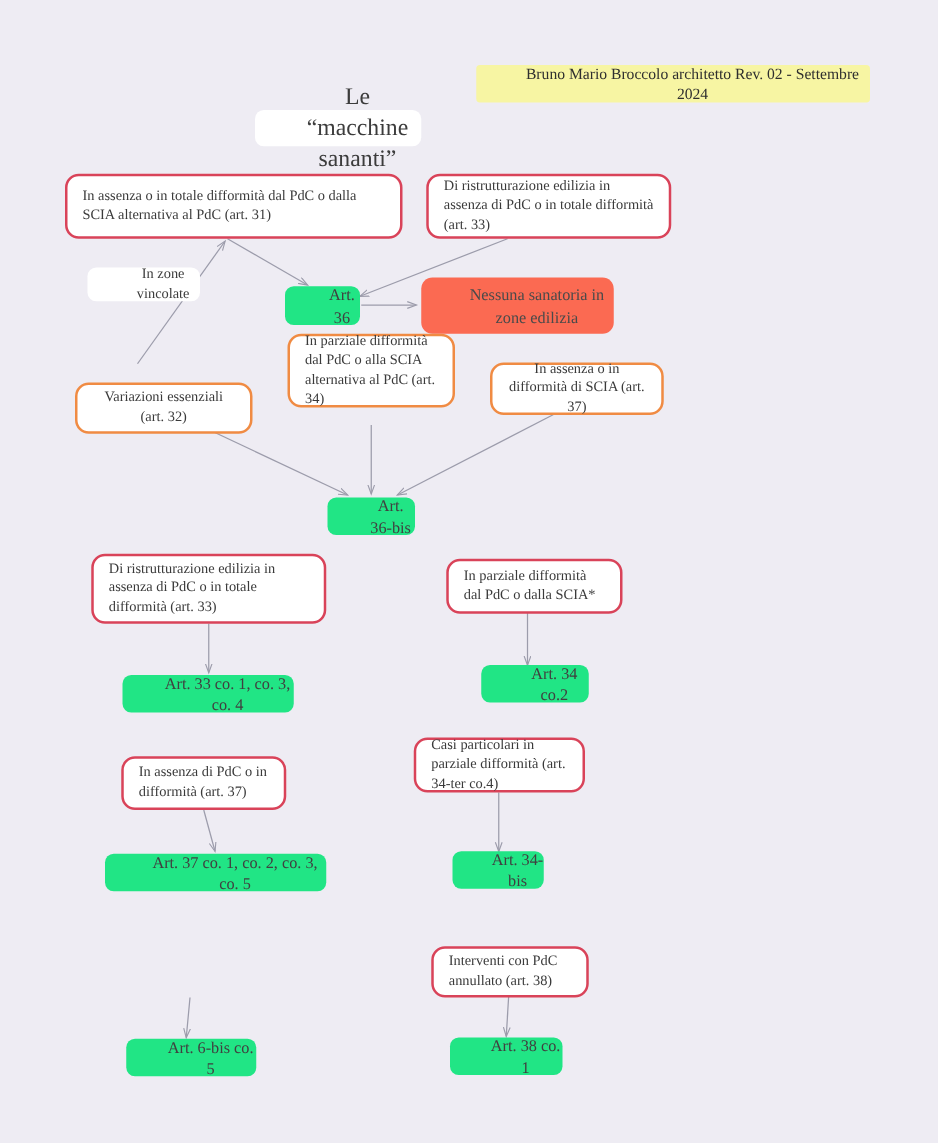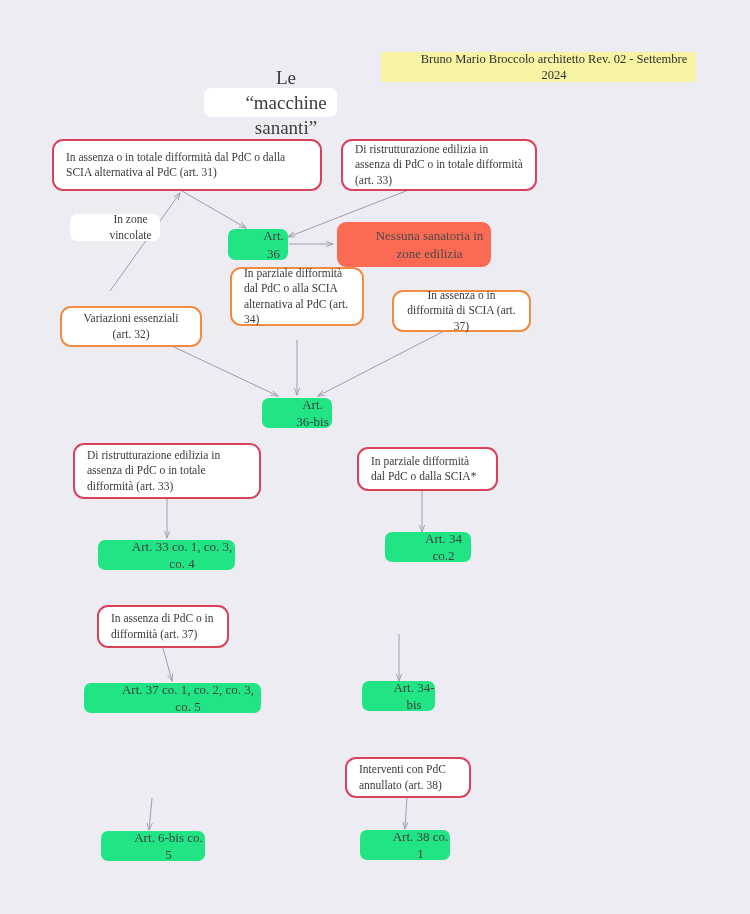--- a/index.html
+++ b/index.html
@@ -193,20 +193,23 @@
   </div>
 
   <div class="node n-green" style="left:385px; top:532px; width:86px; height:30px;">
     <span class="txt">Art. 34 co.2</span>
   </div>
 
   <div class="node n-red" style="left:97px; top:605px; width:132px; height:43px;">
     <span class="txt">In assenza di PdC o in difformità (art. 37)</span>
   </div>
 
+  <div class="node n-red" style="left:331px; top:590px; width:137px; height:44px;">
+    <span class="txt">Casi particolari in parziale difformità (art. 34-ter co.4)</span>
+  </div>
 
   <div class="node n-green" style="left:84px; top:683px; width:177px; height:30px;">
     <span class="txt">Art. 37 co. 1, co. 2, co. 3, co. 5</span>
   </div>
 
   <div class="node n-green" style="left:362px; top:681px; width:73px; height:30px;">
     <span class="txt">Art. 34-bis</span>
   </div>
 
 

